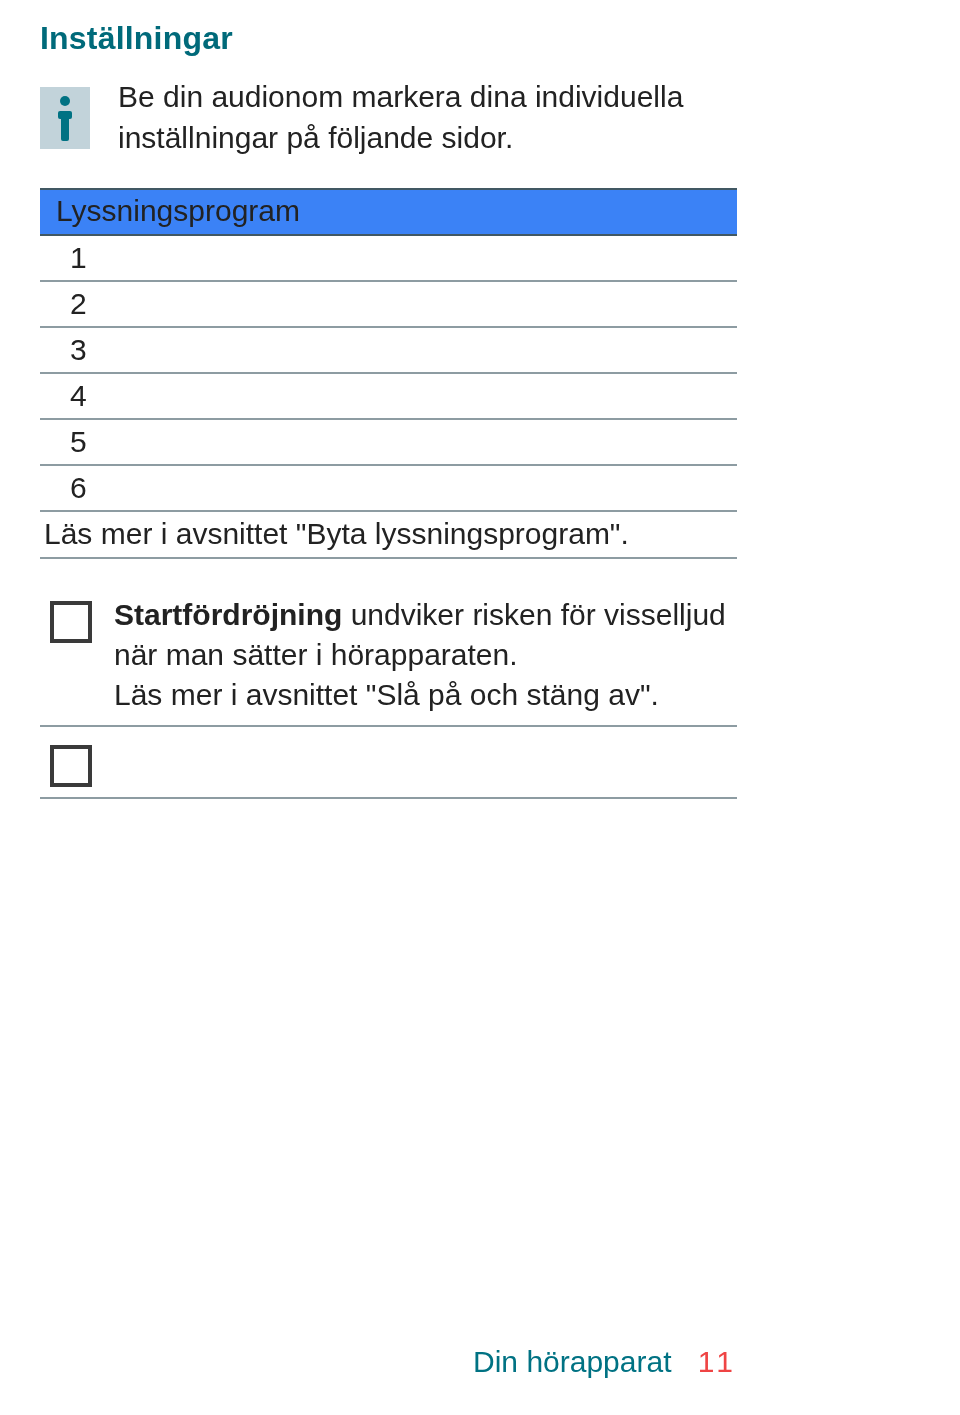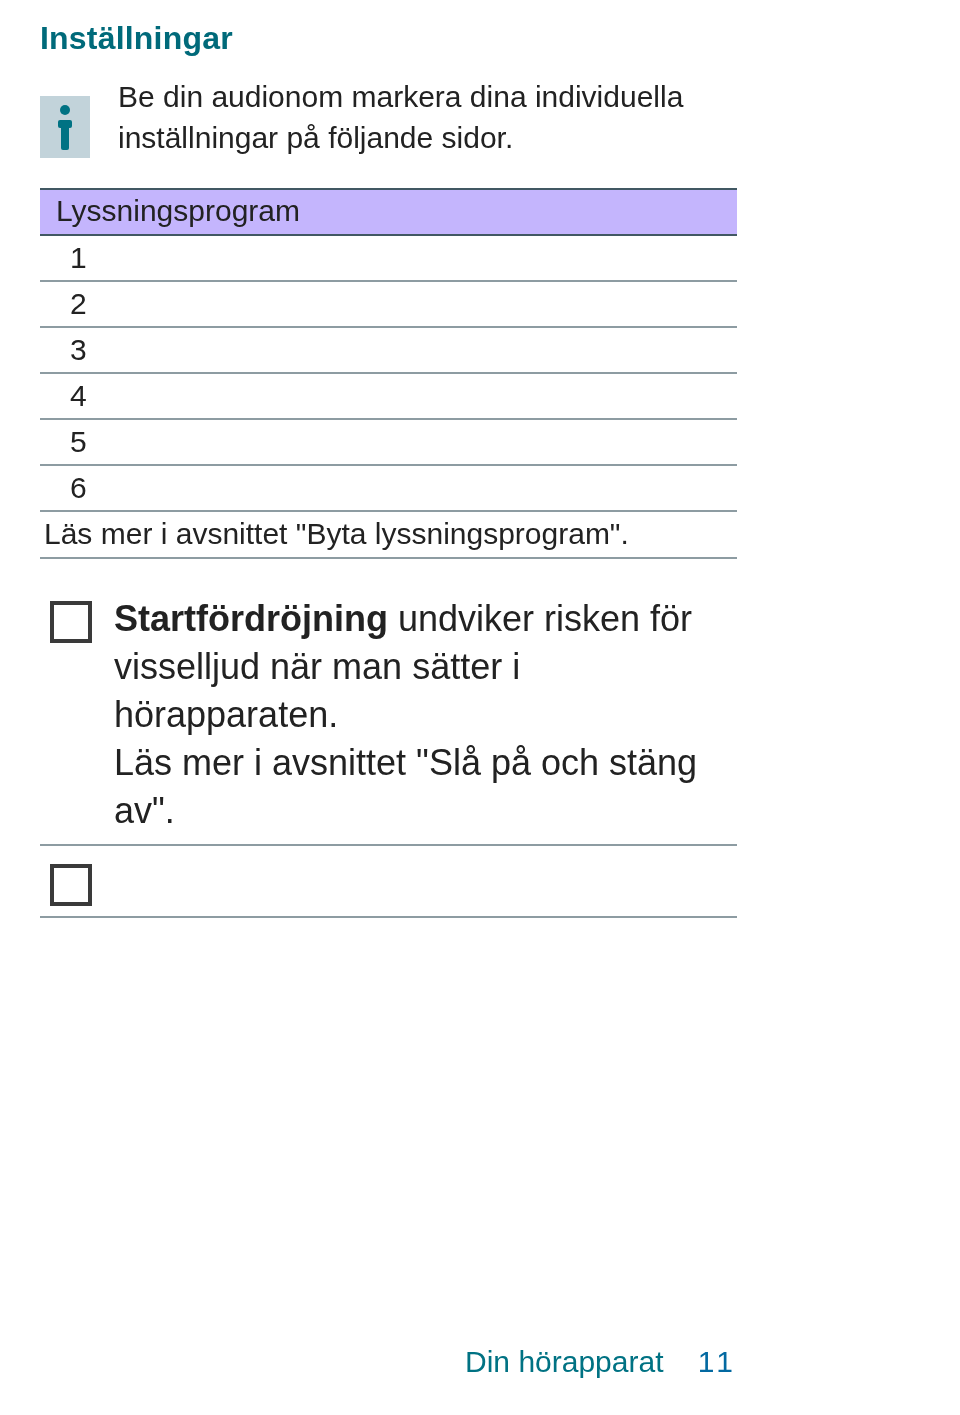--- a/index.html
+++ b/index.html
@@ -19,21 +19,21 @@
   }
   .page-title {
     color: #006a7a;
     font-size: 32px;
     font-weight: 600;
     letter-spacing: 0.2px;
     margin-bottom: 20px;
   }
   .info-block {
     display: flex;
-    align-items: flex-end;
+    align-items: center;
     gap: 28px;
     margin-bottom: 30px;
   }
   .info-icon {
     width: 50px;
     height: 62px;
     background: #c2d3da;
     display: flex;
     align-items: center;
     justify-content: center;
@@ -46,21 +46,21 @@
   }
   .info-text {
     font-size: 30px;
     line-height: 1.35;
     color: #222;
     padding-top: 0px;
   }
 
   
   .section-head {
-    background: #c4b5fd;
+    background: #3b82f6;
     border-top: 2px solid #415863;
     border-bottom: 2px solid #415863;
     font-size: 30px;
     font-weight: 400;
     color: #222;
     padding: 4px 14px 6px 16px;
   }
 
   
   .lined-row {
@@ -90,39 +90,39 @@
   }
   .checkbox {
     width: 34px;
     height: 34px;
     border: 4px solid #3a3a3a;
     background: #fff;
     flex: none;
     margin-top: 6px;
   }
   .func-text {
-    font-size: 36px;
+    font-size: 30px;
     line-height: 1.33;
     color: #222;
   }
   .b { font-weight: 700; }
 
   
   .footer {
     position: absolute;
     right: 40px;
     bottom: 36px;
     font-size: 30px;
   }
   .footer .section-hint {
     color: #007283;
-    margin-right: 26px;
+    margin-right: 18px;
   }
   .footer .page-num {
-    color: #0369a1;
+    color: #ef4444;
     letter-spacing: 4px;
   }
 </style>
 </head>
 <body>
 
 <div class="page">
 
   <div class="page-title">Inställningar</div>
 

